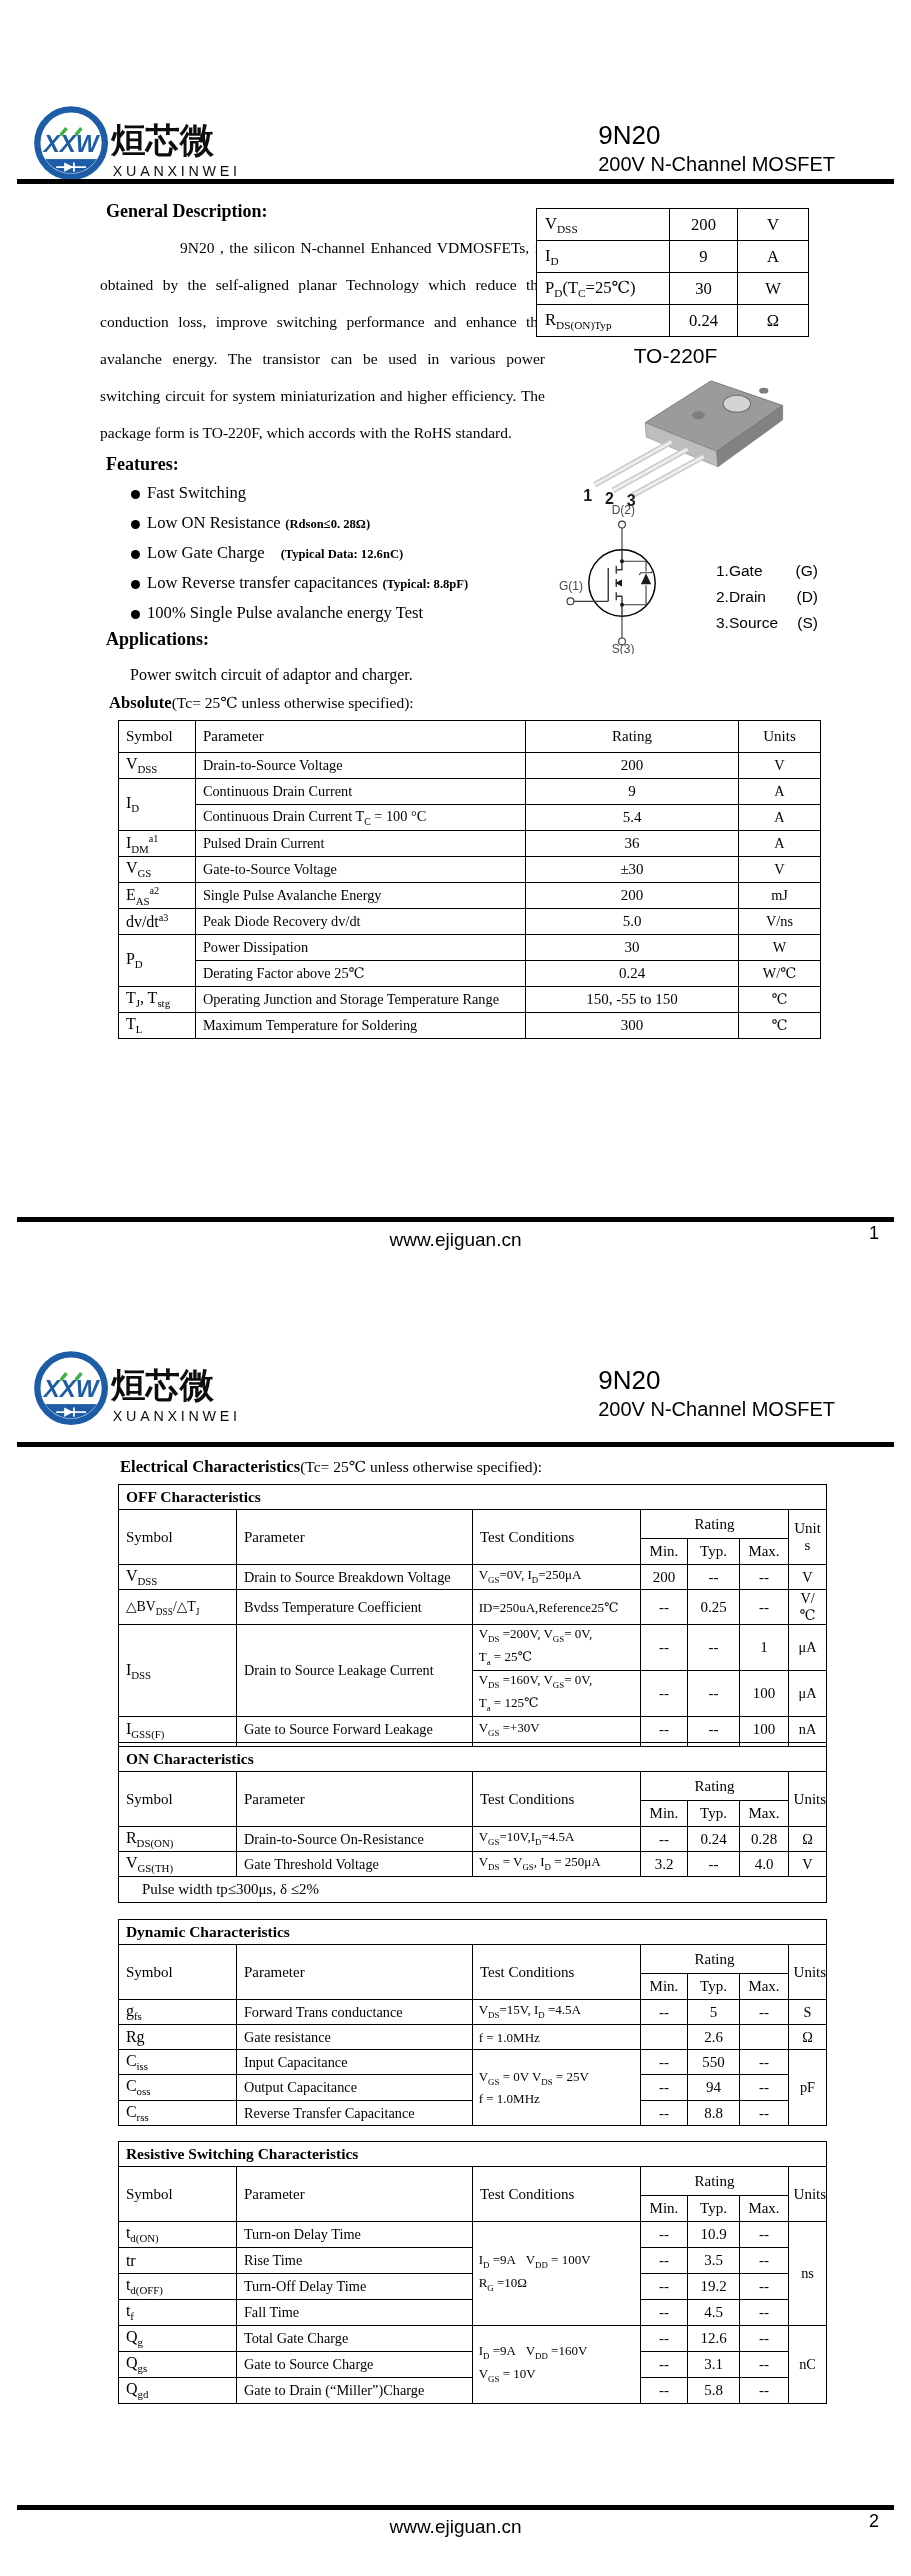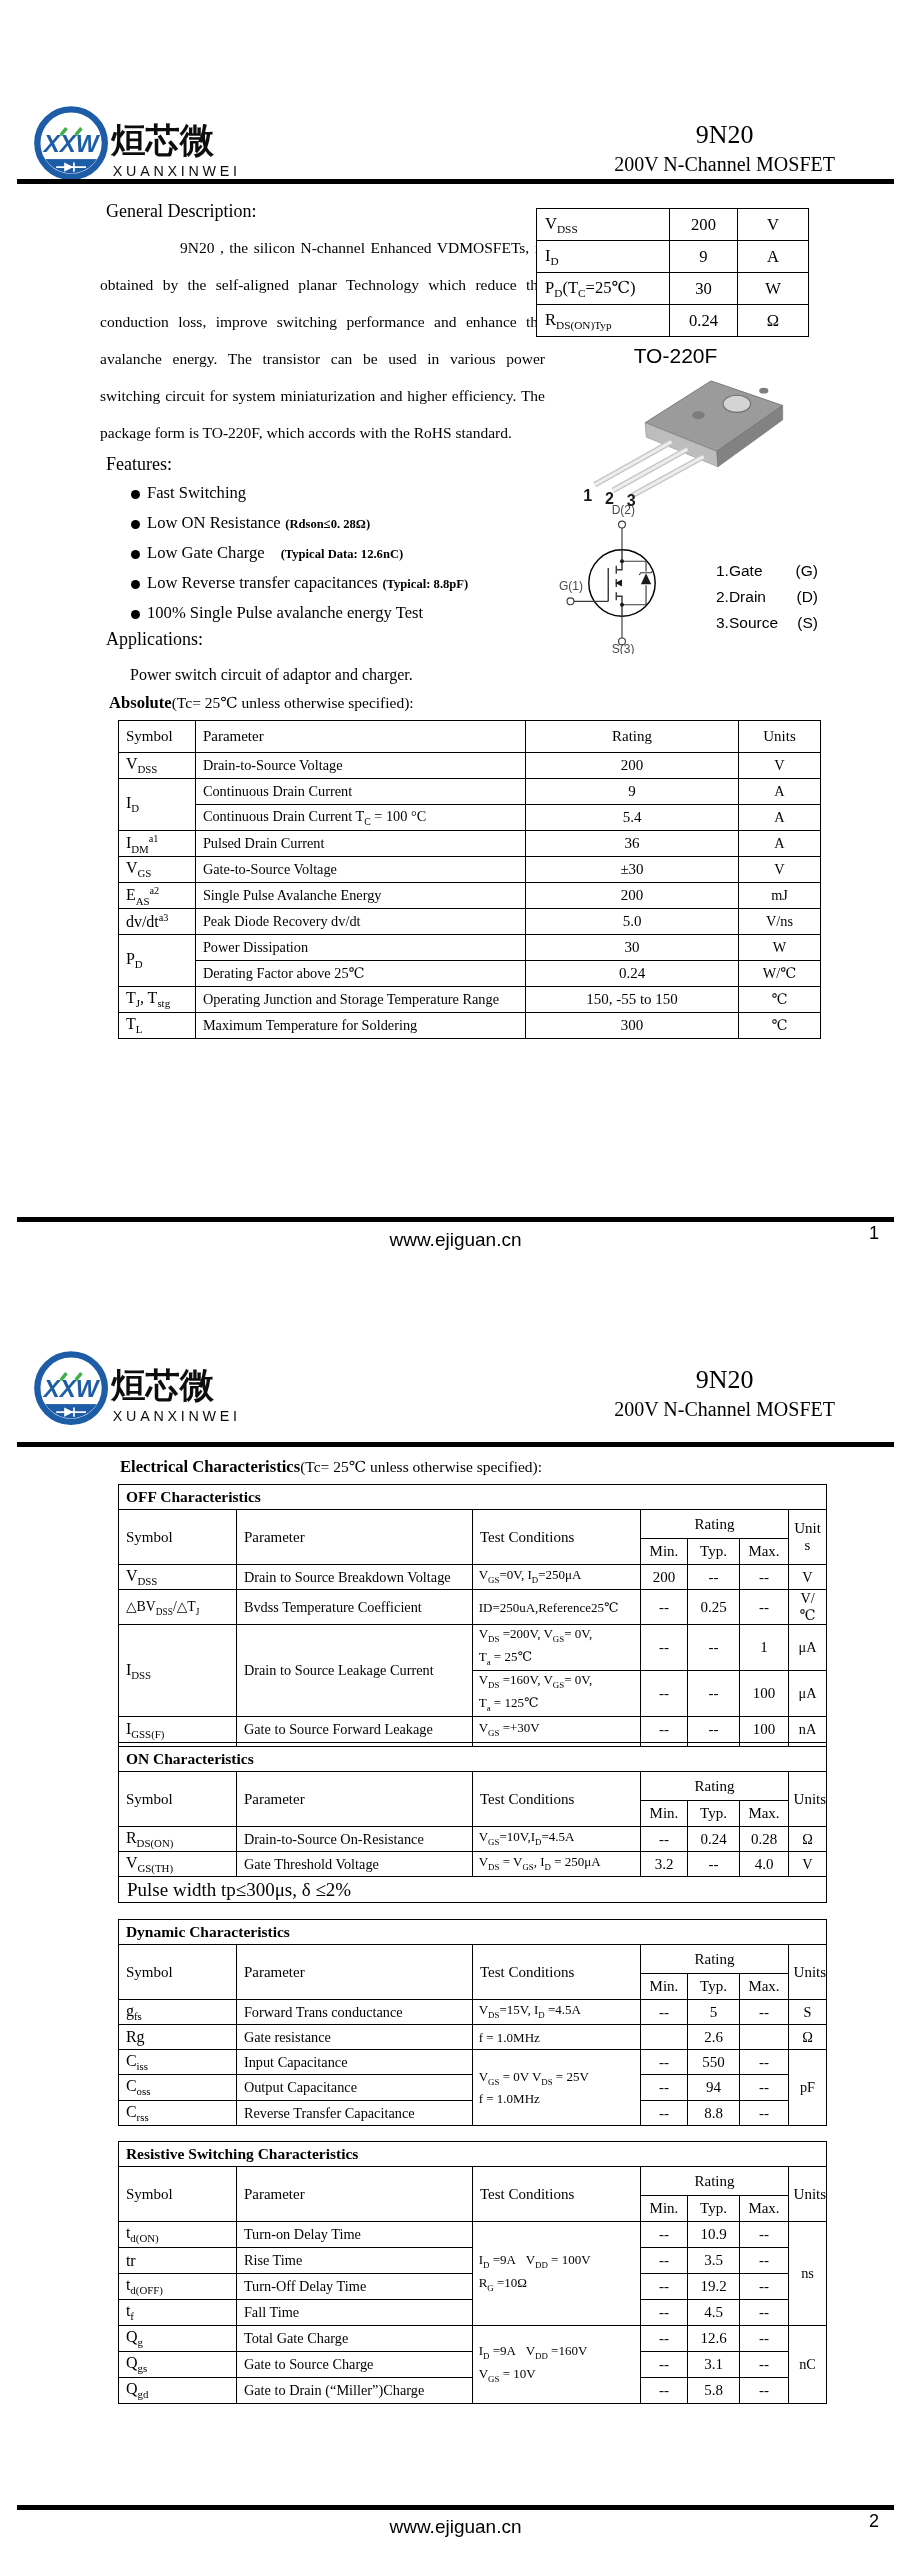--- a/index.html
+++ b/index.html
@@ -2,25 +2,25 @@
 <html style="font-size:9.2px"><head>
 <meta charset="utf-8">
 <title>9N20</title>
 <style>
   html,body{margin:0;padding:0;background:#fff;}
   #page{position:relative;width:911px;height:2576px;background:#fff;color:#000;
         font-family:"Liberation Serif","DejaVu Serif","DejaVu Sans",serif;overflow:hidden;}
   .abs{position:absolute;}
   .sans{font-family:"Liberation Sans","DejaVu Sans",sans-serif;}
   .rule{position:absolute;left:17px;width:877px;height:5.2px;background:#000;}
-  .hdr-part{position:absolute;right:76px;text-align:center;font-family:Liberation Serif, serif;margin-left:14px;}
+  .hdr-part{position:absolute;right:76px;text-align:left;font-family:Liberation Sans, sans-serif;margin-left:14px;}
   .part-no{font-size:26px;line-height:26px;}
   .part-sub{font-size:20px;margin-top:5.2px;}
   .logo{position:absolute;left:32px;width:235px;height:83px;}
-  .sec-title{font-weight:normal;font-size:18px;}
+  .sec-title{font-weight:bold;font-size:18px;}
   .gd-para{width:445px;font-size:15.5px;line-height:37px;text-align:justify;text-indent:80px;}
   .feat-li{height:30px;position:relative;padding-left:16px;white-space:nowrap;}
   .feat-li .dot{position:absolute;left:0;top:6.9px;width:9.2px;height:9.2px;border-radius:50%;background:#000;}
   .feat-main{font-weight:normal;font-size:16.6px;}
   .feat-note{font-weight:bold;font-size:12.6px;margin-left:4.6px;}
   .apps-text{font-size:16px;}
   .h2line{font-size:15.5px;}
   .h2line b{font-size:16.6px;}
   sub{font-size:68%;}
   sup{font-size:64%;}
@@ -433,21 +433,21 @@
       <tr style="height:25px">
         <td class="c-sym">V<sub>GS(TH)</sub></td>
         <td class="c-par">Gate Threshold Voltage</td>
         <td class="c-tc">V<sub>DS</sub> = V<sub>GS</sub>, I<sub>D</sub> = 250μA</td>
         <td class="c-r">3.2</td>
         <td class="c-r">--</td>
         <td class="c-r">4.0</td>
         <td class="c-u">V</td>
       </tr>
       <tr style="height:26px">
-        <td colspan="7" style="font-size:19px;padding-left:8px">Pulse width tp≤300μs, δ ≤2%</td>
+        <td colspan="7" style="font-size:15px;padding-left:23px">Pulse width tp≤300μs, δ ≤2%</td>
       </tr>
     </tbody>
       </table>
 
     <table class="t" style="left:118px;top:1919px;width:708px">
       <colgroup>
           <col style="width:118px">
           <col style="width:236px">
           <col style="width:168px">
           <col style="width:47px">

